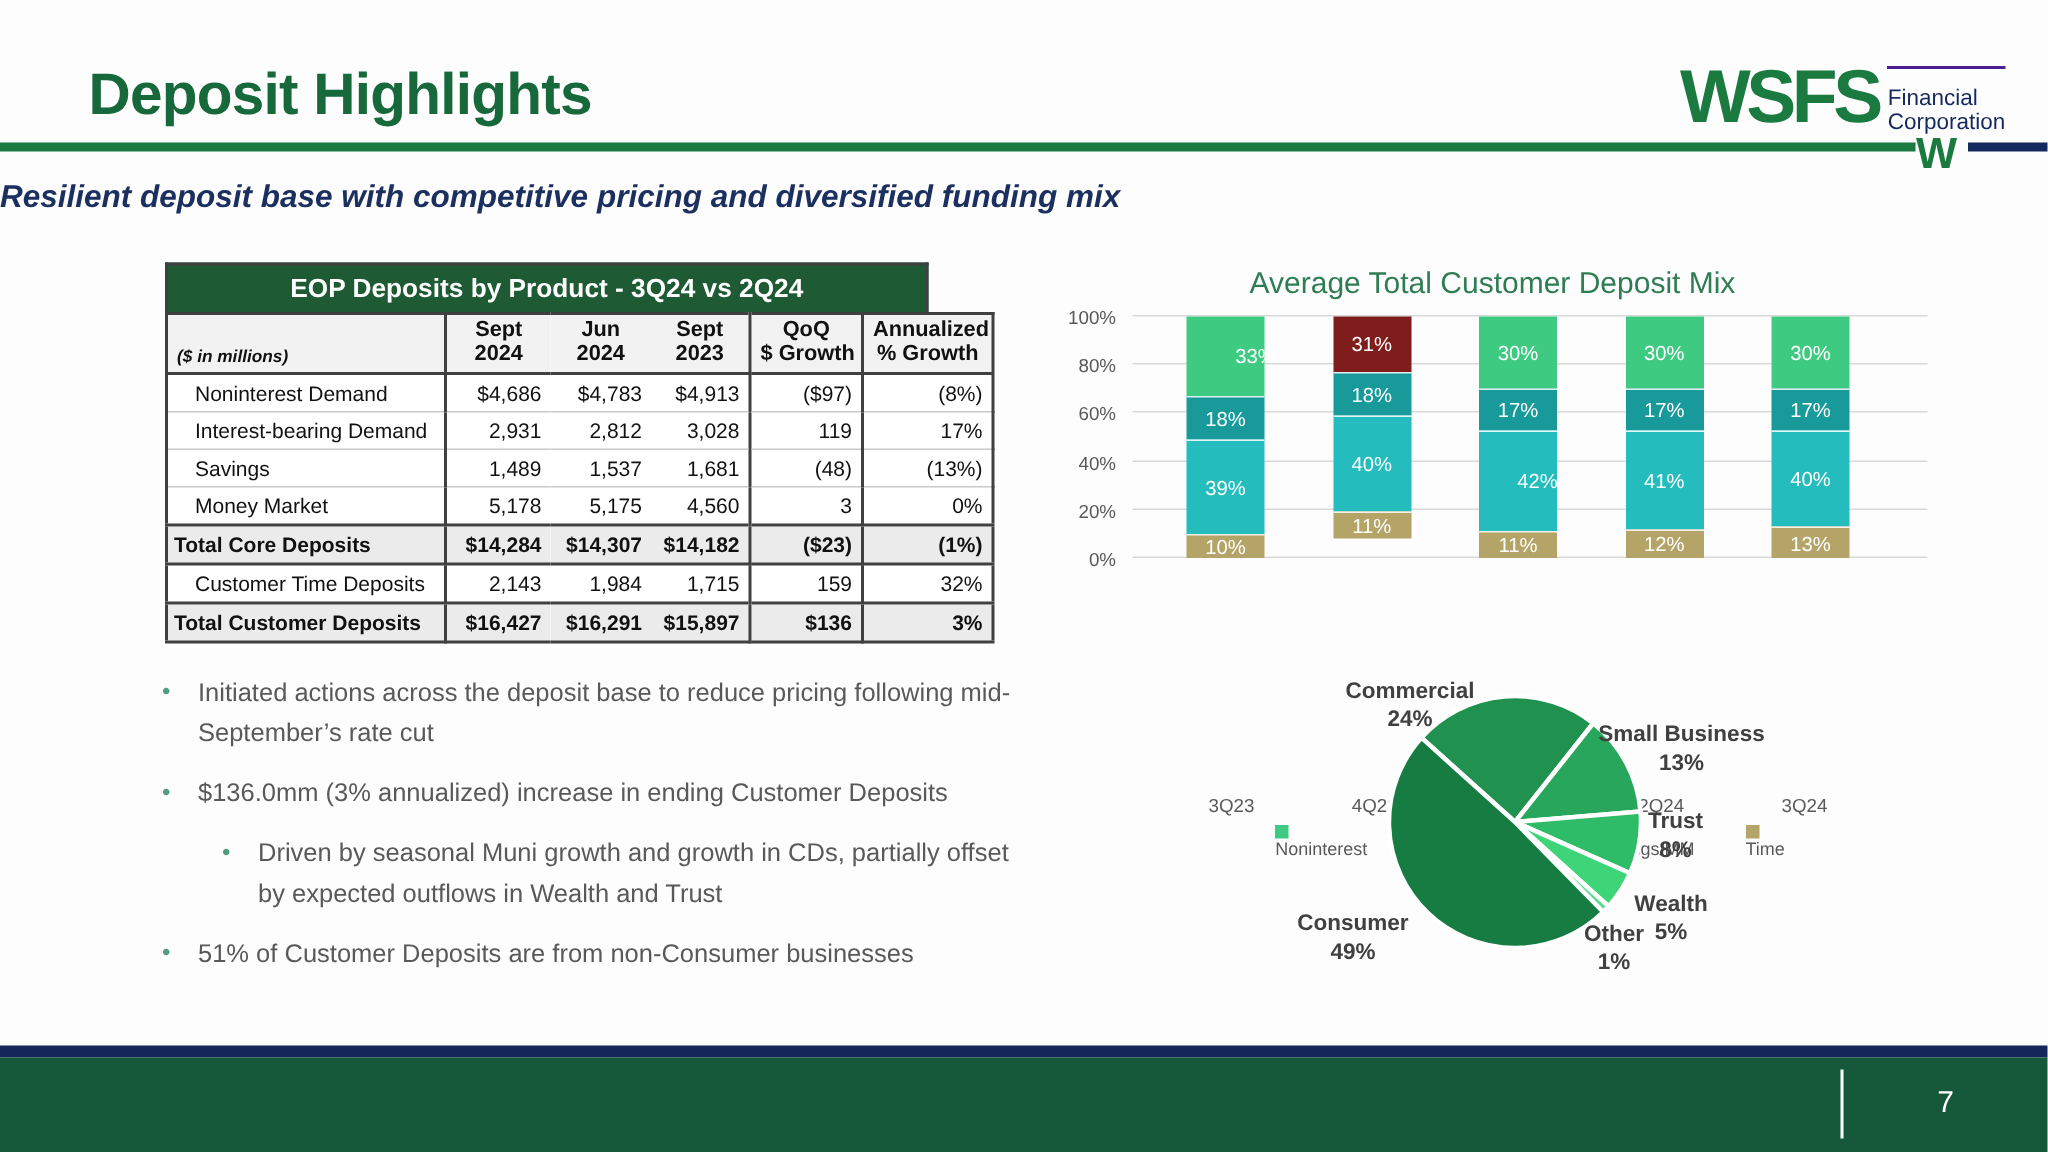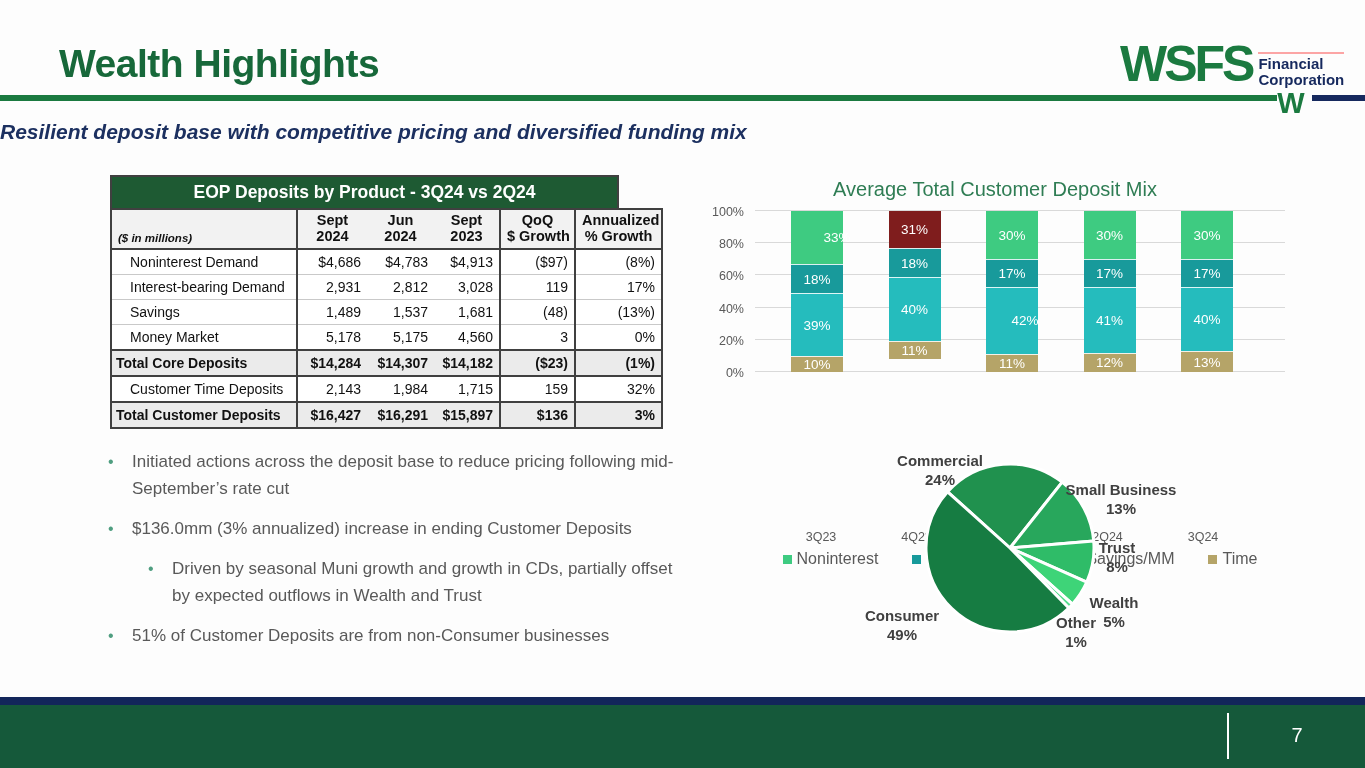--- a/index.html
+++ b/index.html
@@ -13,27 +13,27 @@
   .page-title{
     position:absolute;left:59px;top:42px;
     font-size:39px;font-weight:bold;color:#17683a;letter-spacing:-.5px;
   }
   .title-rule{position:absolute;left:0;top:95px;width:1277px;height:6px;background:#1b7a40;}
   .rule-navy-seg{position:absolute;left:1312px;top:95px;width:53px;height:6px;background:#16295e;}
   .rule-w-mark{
     position:absolute;left:1271px;top:88px;width:40px;text-align:center;
     font-size:29px;font-weight:800;color:#1b7a40;line-height:30px;
   }
-  .logo{position:absolute;left:1120px;top:40px;display:flex;align-items:flex-end;}
+  .logo{position:absolute;left:1120px;top:40px;display:flex;align-items:flex-start;}
   .logo-wordmark{
     font-size:50px;line-height:48px;font-weight:800;color:#1b7a40;letter-spacing:-3px;
   }
   .logo-subtext{
-    margin-left:6px;margin-top:4px;border-top:2px solid #fca5a5;padding-top:2px;
-    color:#16295e;font-size:15px;line-height:16px;font-weight:700;
+    margin-left:6px;margin-top:4px;border-top:2px solid #4c1d95;padding-top:12px;
+    color:#16295e;font-size:15px;line-height:16px;font-weight:400;
   }
   .subtitle{
     position:absolute;left:0;top:120px;width:1365px;text-align:left;
     font-size:21px;font-style:italic;font-weight:bold;color:#1c3060;
   }
 
   
   .tbl-wrap{position:absolute;left:110px;top:175px;width:509px;}
   table.deposits{border-collapse:collapse;table-layout:fixed;width:551px;border:2px solid #404040;background:#fff;}
   .tbl-caption{
@@ -86,21 +86,21 @@
   .bars-row{position:absolute;left:36px;bottom:0;width:442px;display:flex;justify-content:space-between;}
   .bar-stack{width:52px;display:flex;flex-direction:column;}
   .bar-seg{
     box-sizing:border-box;display:flex;align-items:center;justify-content:center;
     color:#fff;font-size:13.5px;border-top:1px solid rgba(255,255,255,.85);
   }
   .bar-seg:first-child{border-top:none;}
   .cat-row{position:absolute;left:91px;top:352px;width:442px;display:flex;justify-content:space-between;}
   .cat-label{width:60px;text-align:center;font-size:12.5px;color:#595959;}
   .legend{position:absolute;left:55px;top:372px;width:530px;display:flex;justify-content:center;gap:34px;}
-  .legend-item{display:flex;align-items:center;font-size:16px;color:#595959;}
+  .legend-item{display:flex;align-items:flex-start;font-size:12px;color:#595959;flex-direction:column;}
   .legend-swatch{width:9px;height:9px;margin-right:5px;display:inline-block;}
 
   
   .piechart{position:absolute;left:690px;top:438px;width:640px;}
   .pie-title{width:636px;text-align:center;font-size:19.5px;color:#2f7d54;}
   .pie-body{position:relative;width:640px;height:210px;margin-top:4px;}
   .pie-svg{position:absolute;left:0;top:0;}
   .pie-label{
     position:absolute;transform:translateX(-50%);text-align:center;
     font-size:15px;font-weight:bold;color:#404040;line-height:19px;white-space:nowrap;
@@ -116,21 +116,21 @@
   .footer-navy{position:absolute;left:0;top:697px;width:1365px;height:8px;background:#12265a;}
   .footer-green{position:absolute;left:0;top:705px;width:1365px;height:63px;background:#15593a;}
   .footer-divider{position:absolute;left:1227px;top:8px;width:2px;height:46px;background:#ffffff;}
   .page-number{position:absolute;left:1275px;top:19px;width:44px;text-align:center;color:#ffffff;font-size:20px;}
 </style>
 </head>
 <body>
 
 <div class="slide">
 
-  <div class="page-title">Wealth Highlights</div>
+  <div class="page-title">Deposit Highlights</div>
   <div class="title-rule"></div>
   <div class="rule-w-mark">W</div>
   <div class="rule-navy-seg"></div>
 
   <div class="logo">
     <div class="logo-wordmark">WSFS</div>
     <div class="logo-subtext">
       <div>Financial</div>
       <div>Corporation</div>
     </div>

